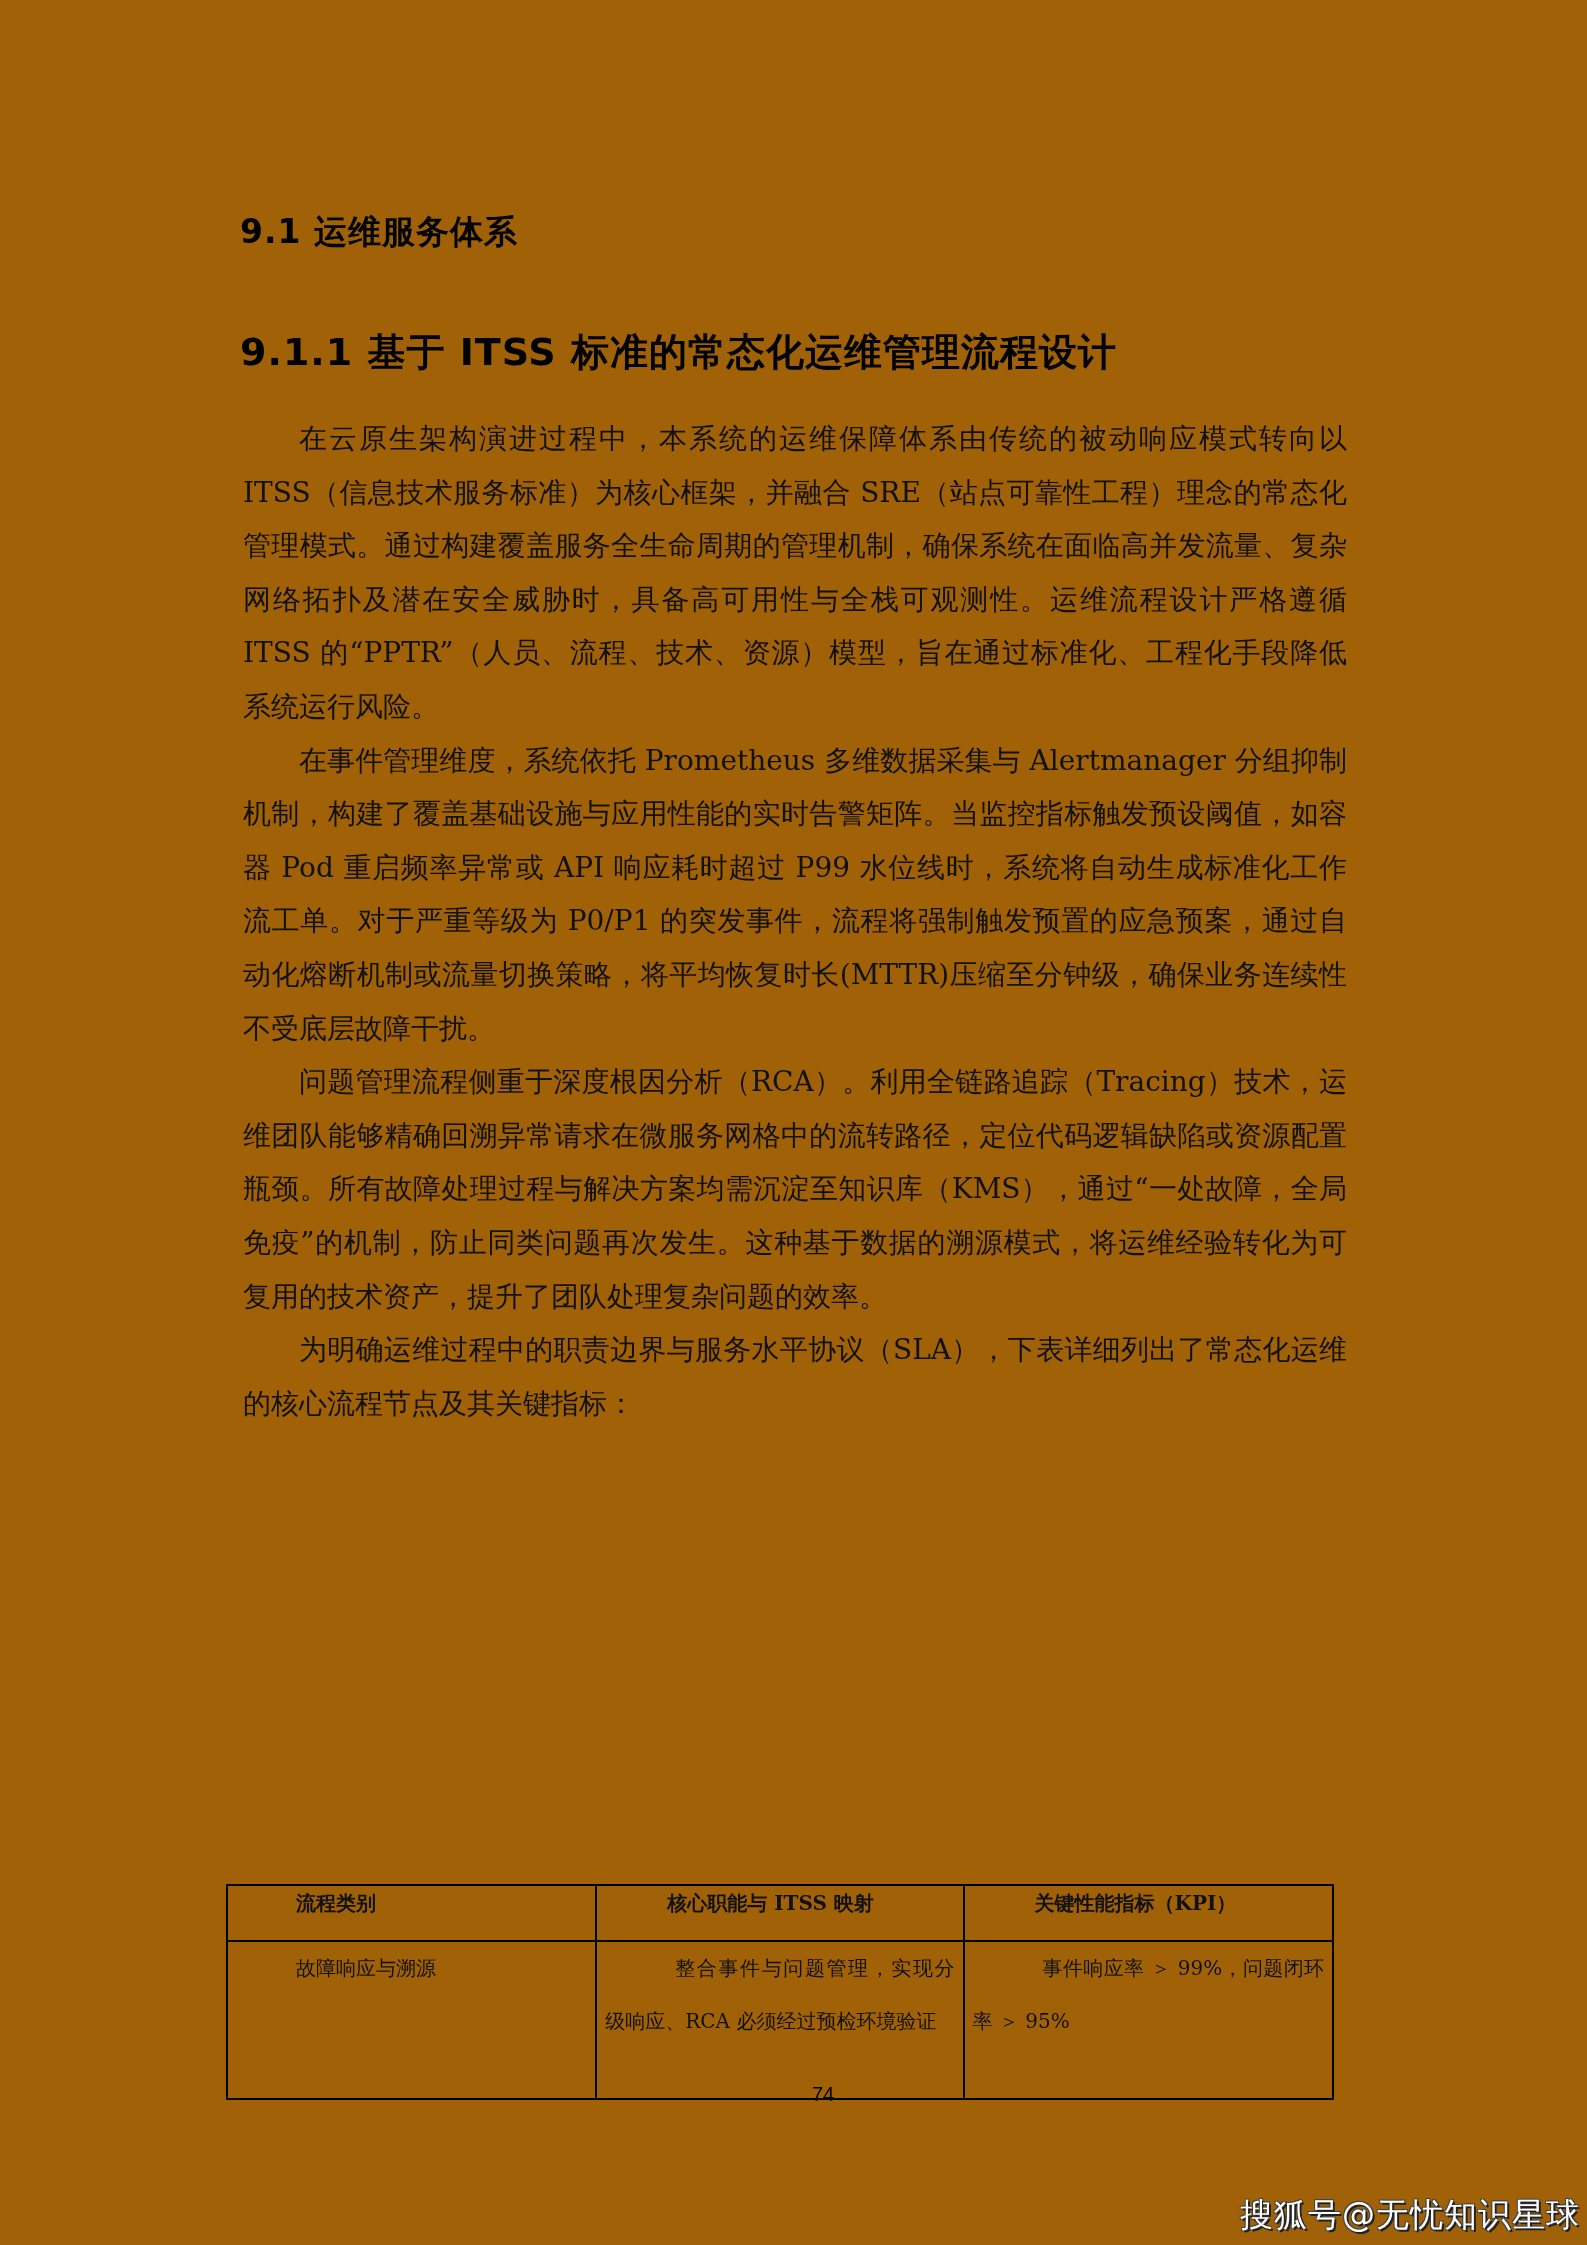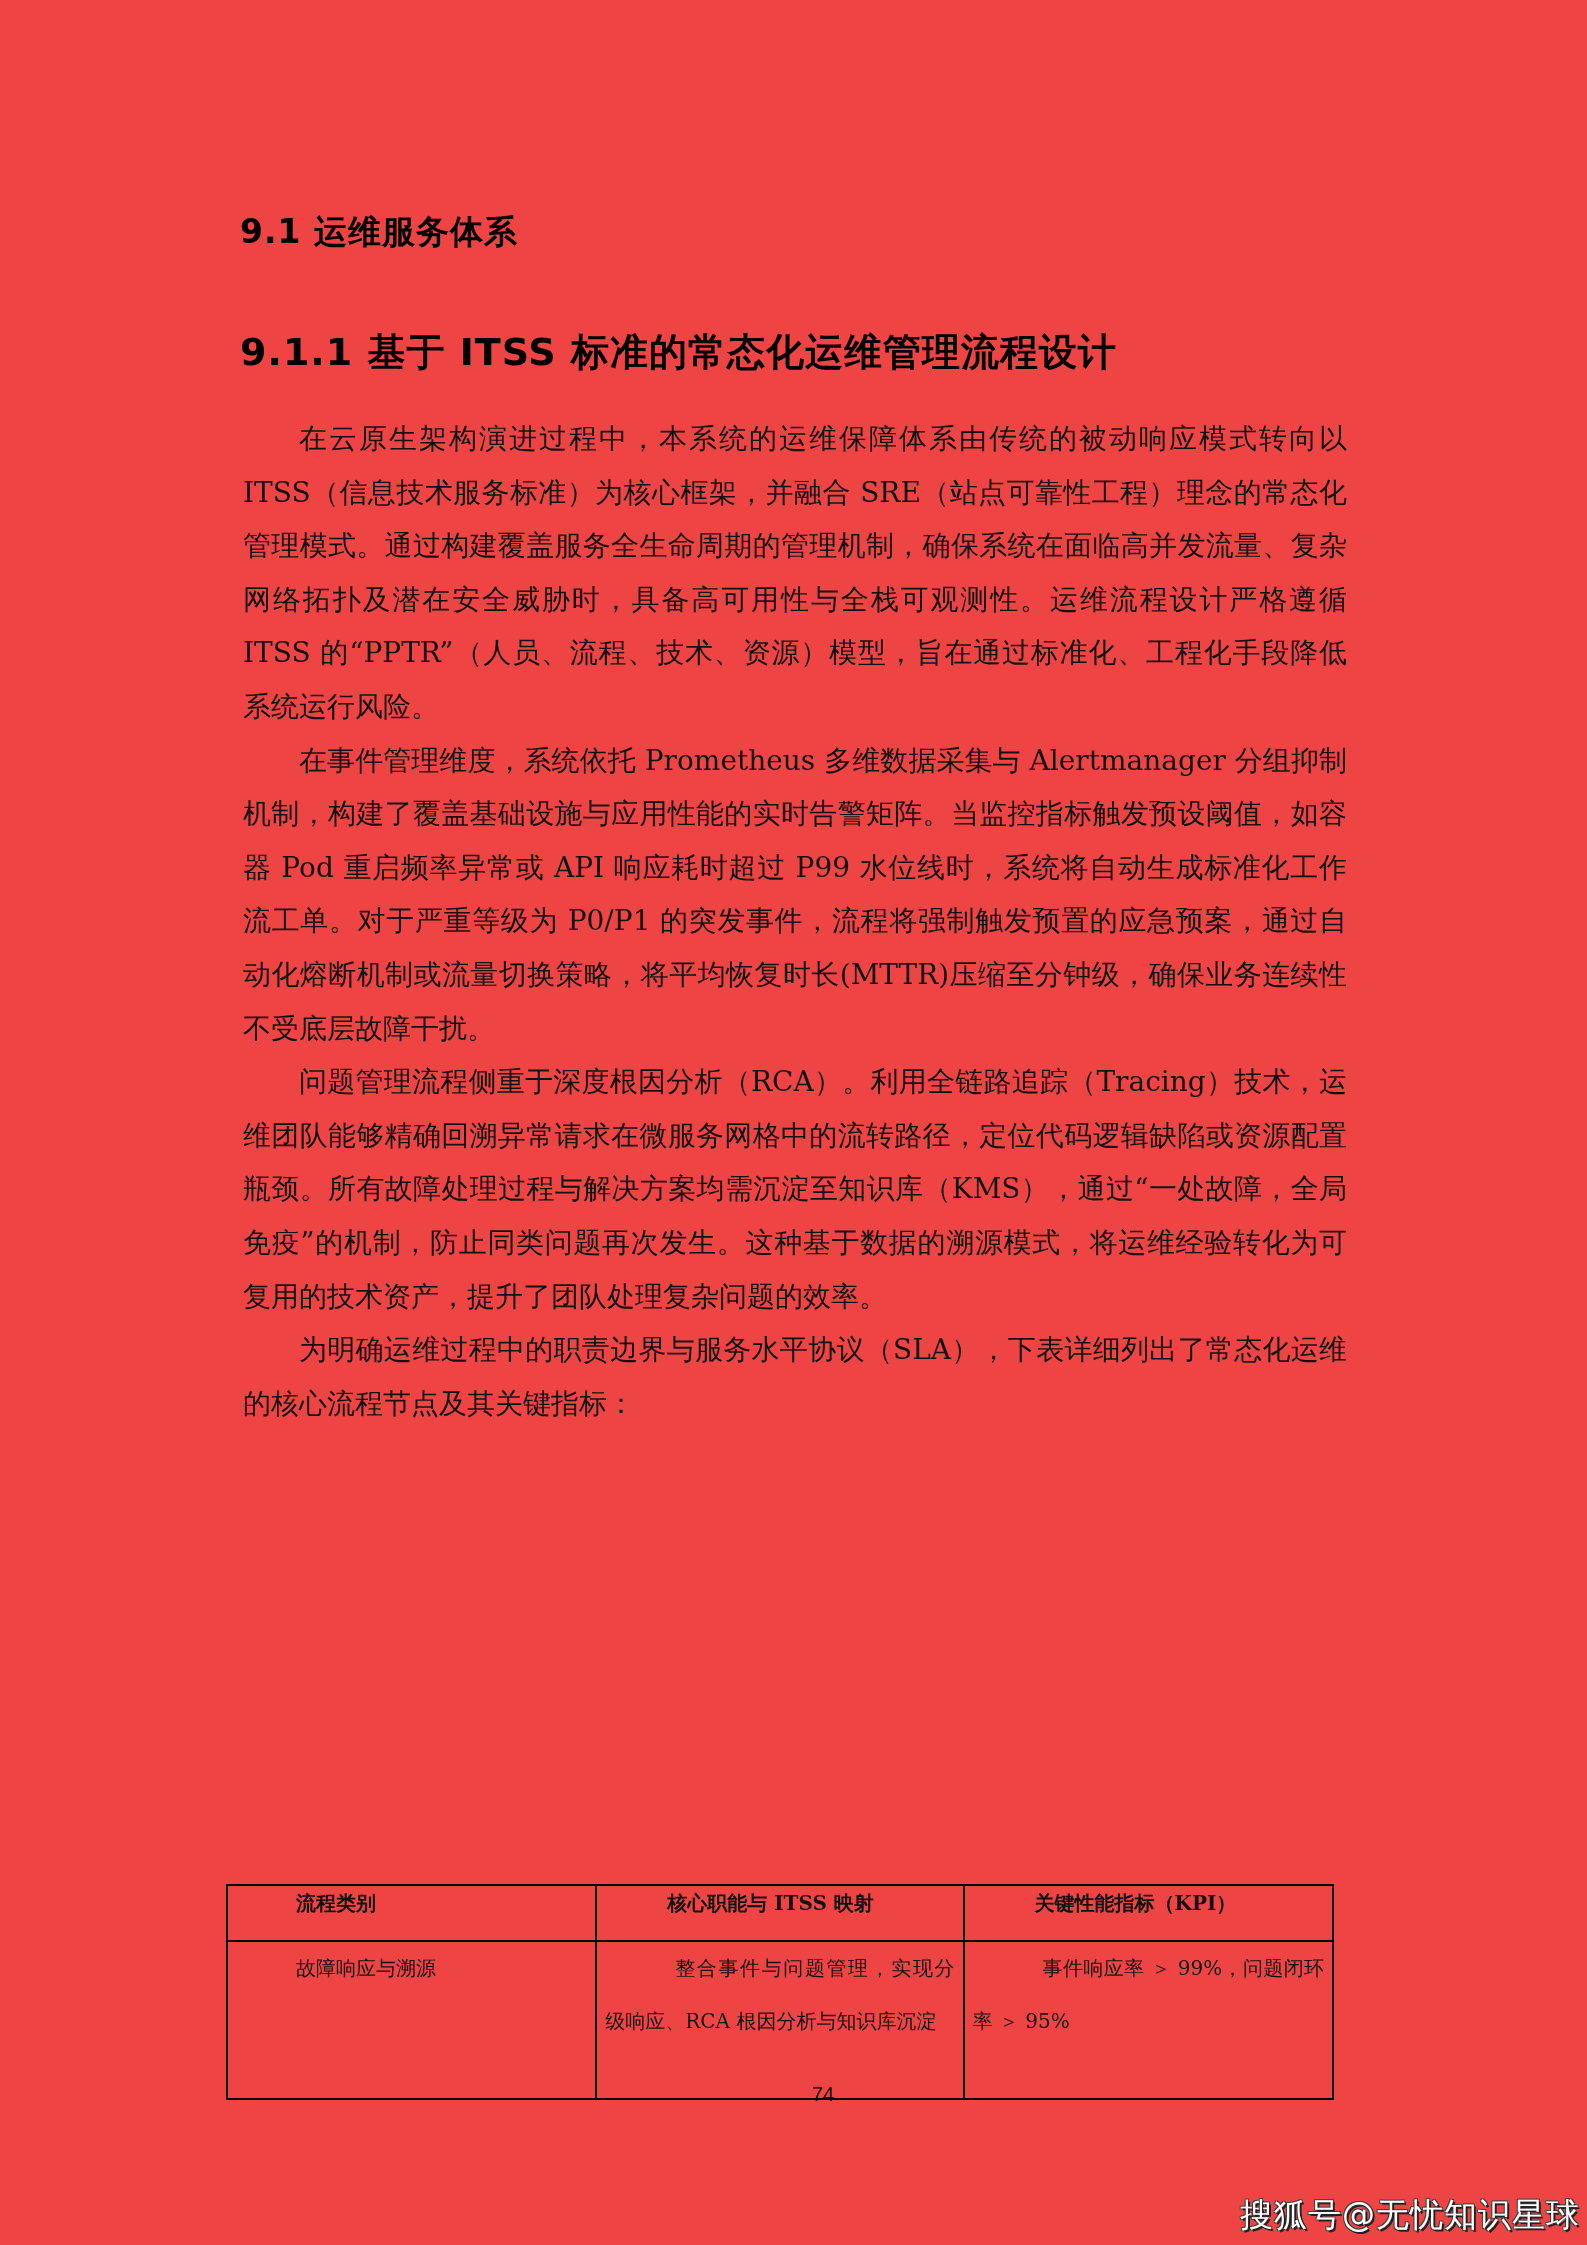--- a/index.html
+++ b/index.html
@@ -1,17 +1,17 @@
 <!DOCTYPE html>
 <html><head>
 <meta charset="utf-8">
 <style>
   html, body { margin: 0; padding: 0; background: #ffffff; }
   body { width: 1587px; height: 2245px; position: relative; overflow: hidden; color: #111; }
-  .page { position: absolute; left: 0; top: 0; width: 1587px; height: 2245px; background: #ef4444; }
+  .page { position: absolute; left: 0; top: 0; width: 1587px; height: 2245px; background: #a16207; }
   .h1 {
     position: absolute; left: 240px; top: 210px;
     font-family: "DejaVu Sans", sans-serif; font-weight: bold;
     font-size: 33px; letter-spacing: 1px; margin: 0; color: #000;
   }
   .h2 {
     position: absolute; left: 240px; top: 327px;
     font-family: "DejaVu Sans", sans-serif; font-weight: bold;
     font-size: 38px; letter-spacing: 1px; margin: 0; color: #000;
   }
@@ -75,21 +75,21 @@
       <tr>
         <th class="th1">流程类别</th>
         <th class="th2">核心职能与 ITSS 映射</th>
         <th class="th3">关键性能指标（KPI）</th>
       </tr>
     </thead>
     <tbody>
       <tr>
         <td class="td1">故障响应与溯源</td>
         <td>
-            <span class="indent">整合事件与问题管理，实现分级响应、RCA 根因分析与知识库沉淀</span>
+            <span class="indent">整合事件与问题管理，实现分级响应、RCA 必须经过预检环境验证</span>
           </td>
         <td>
             <span class="indent">事件响应率 ＞ 99%，问题闭环率 ＞ 95%</span>
           </td>
       </tr>
     </tbody>
   </table>
 
   <div class="pagenum">74</div>
   <div class="watermark">搜狐号@无忧知识星球</div>

